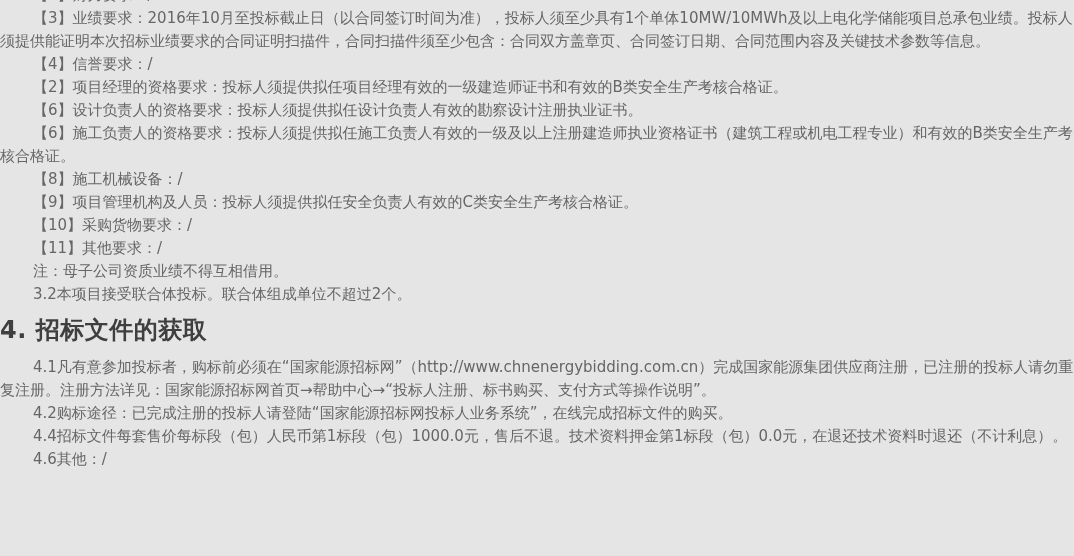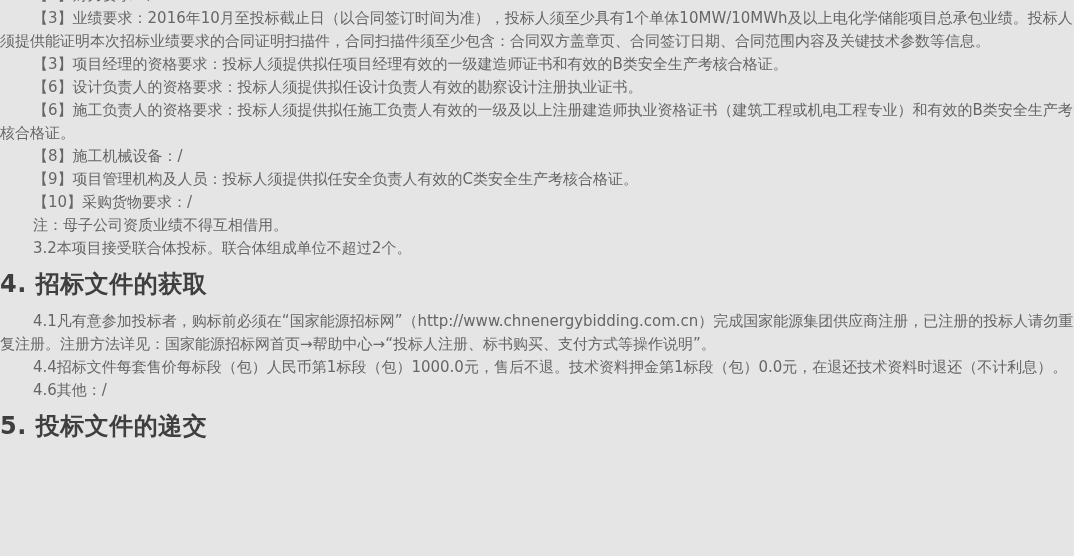--- a/index.html
+++ b/index.html
@@ -37,27 +37,29 @@
     letter-spacing: 0.5px;
   }
 </style>
 </head>
 <body>
 
 <div class="page">
   <div class="doc">
       <p>【2】财力要求：/</p>
       <p>【3】业绩要求：2016年10月至投标截止日（以合同签订时间为准），投标人须至少具有1个单体10MW/10MWh及以上电化学储能项目总承包业绩。投标人须提供能证明本次招标业绩要求的合同证明扫描件，合同扫描件须至少包含：合同双方盖章页、合同签订日期、合同范围内容及关键技术参数等信息。</p>
-      <p>【3】项目经理的资格要求：投标人须提供拟任项目经理有效的一级建造师证书和有效的B类安全生产考核合格证。</p>
+      <p>【4】信誉要求：/</p>
+      <p>【2】项目经理的资格要求：投标人须提供拟任项目经理有效的一级建造师证书和有效的B类安全生产考核合格证。</p>
       <p>【6】设计负责人的资格要求：投标人须提供拟任设计负责人有效的勘察设计注册执业证书。</p>
       <p>【6】施工负责人的资格要求：投标人须提供拟任施工负责人有效的一级及以上注册建造师执业资格证书（建筑工程或机电工程专业）和有效的B类安全生产考核合格证。</p>
       <p>【8】施工机械设备：/</p>
       <p>【9】项目管理机构及人员：投标人须提供拟任安全负责人有效的C类安全生产考核合格证。</p>
       <p>【10】采购货物要求：/</p>
+      <p>【11】其他要求：/</p>
       <p>注：母子公司资质业绩不得互相借用。</p>
       <p>3.2本项目接受联合体投标。联合体组成单位不超过2个。</p>
       <h2>4. 招标文件的获取</h2>
       <p>4.1凡有意参加投标者，购标前必须在“国家能源招标网”（http://www.chnenergybidding.com.cn）完成国家能源集团供应商注册，已注册的投标人请勿重复注册。注册方法详见：国家能源招标网首页→帮助中心→“投标人注册、标书购买、支付方式等操作说明”。</p>
+      <p>4.2购标途径：已完成注册的投标人请登陆“国家能源招标网投标人业务系统”，在线完成招标文件的购买。</p>
       <p>4.4招标文件每套售价每标段（包）人民币第1标段（包）1000.0元，售后不退。技术资料押金第1标段（包）0.0元，在退还技术资料时退还（不计利息）。</p>
       <p>4.6其他：/</p>
-      <h2>5. 投标文件的递交</h2>
     </div>
 </div>
 
 </body></html>

